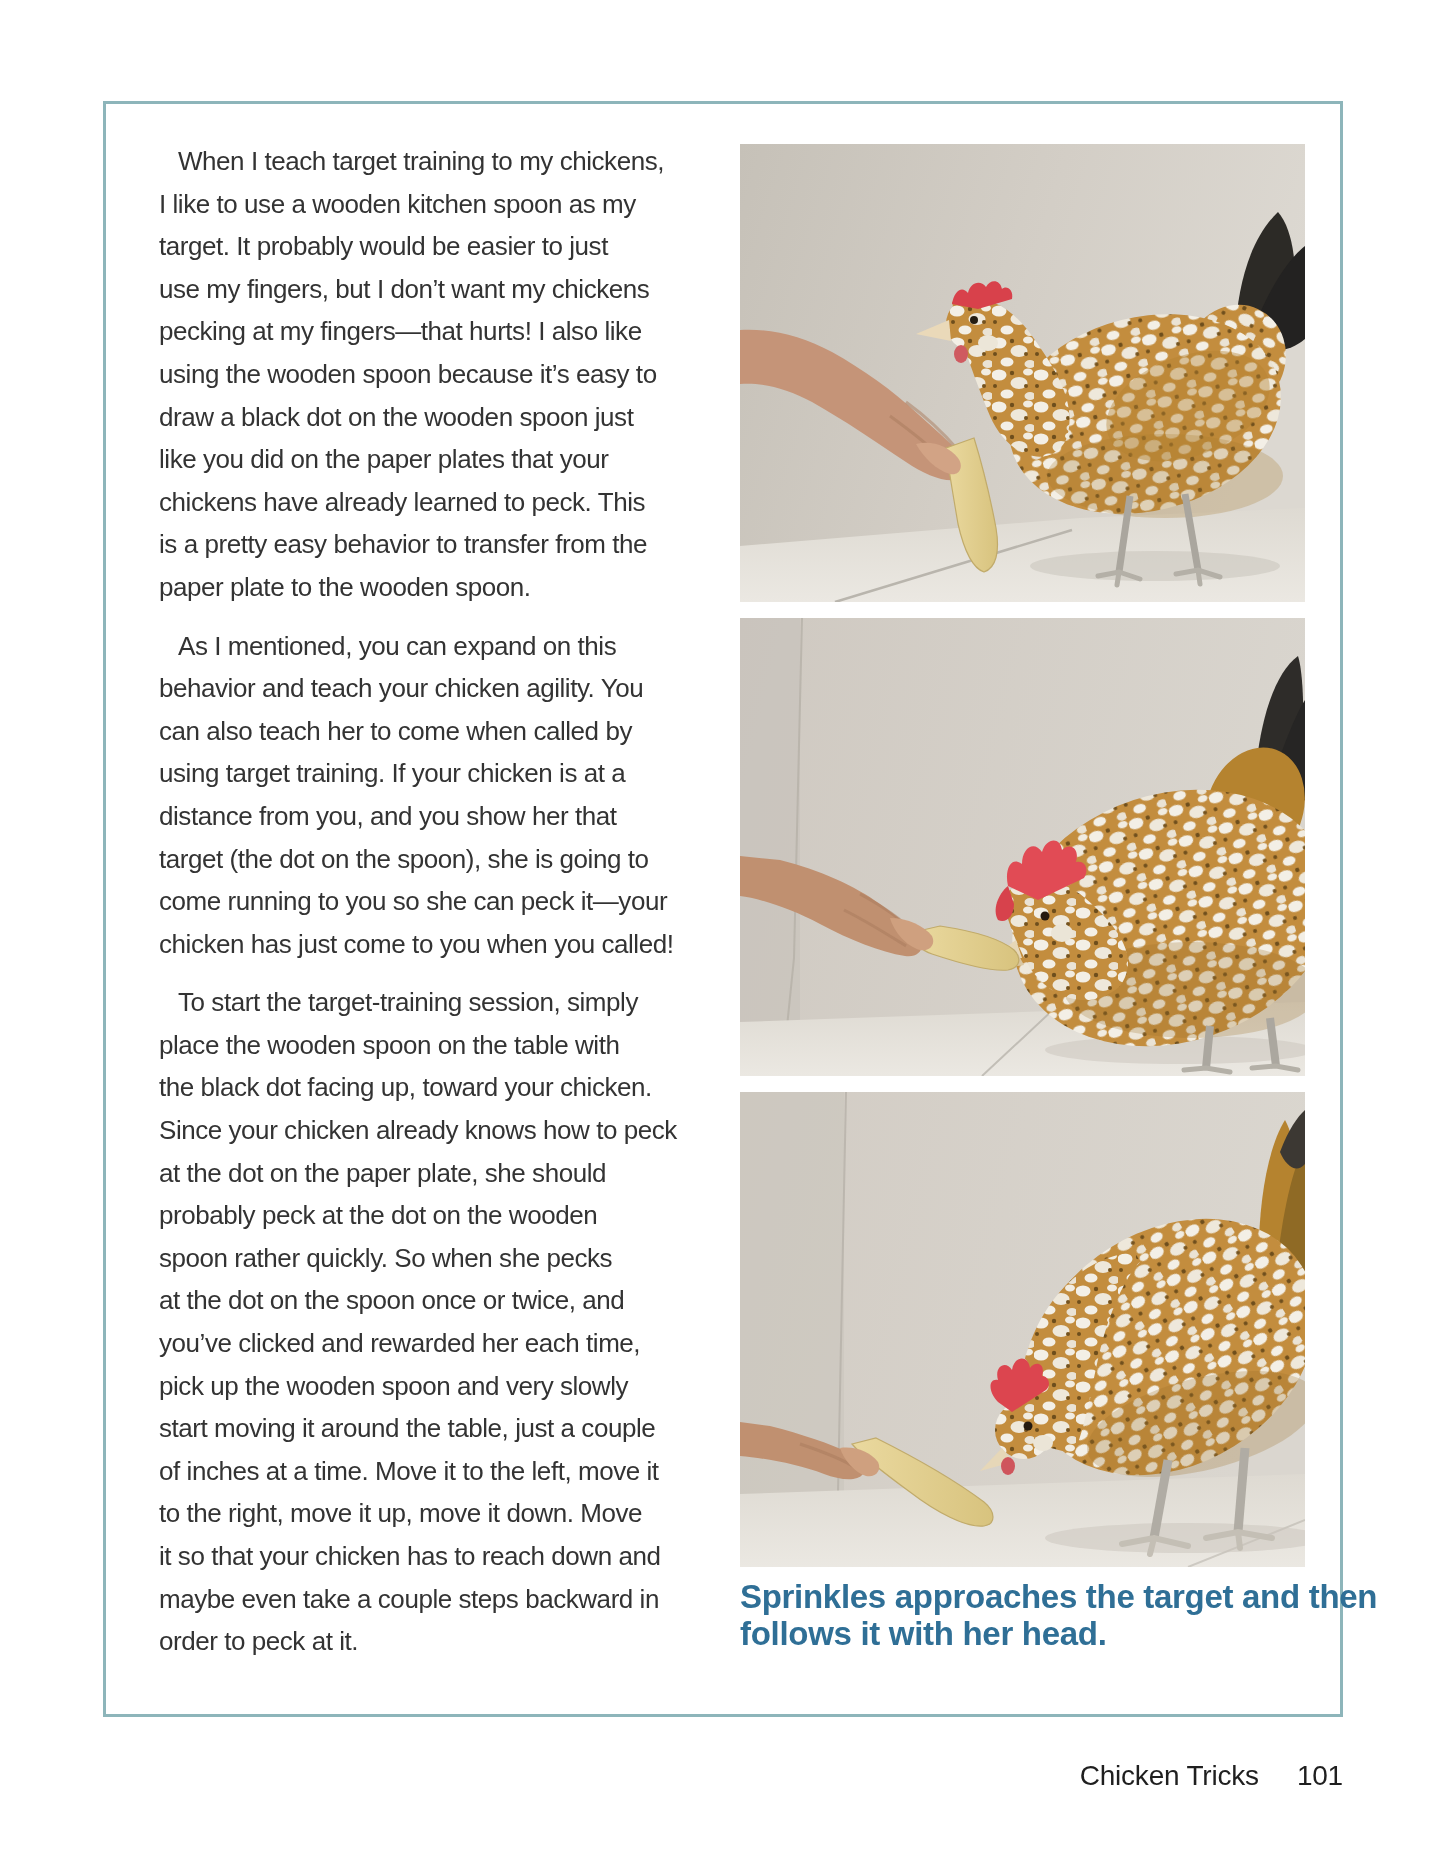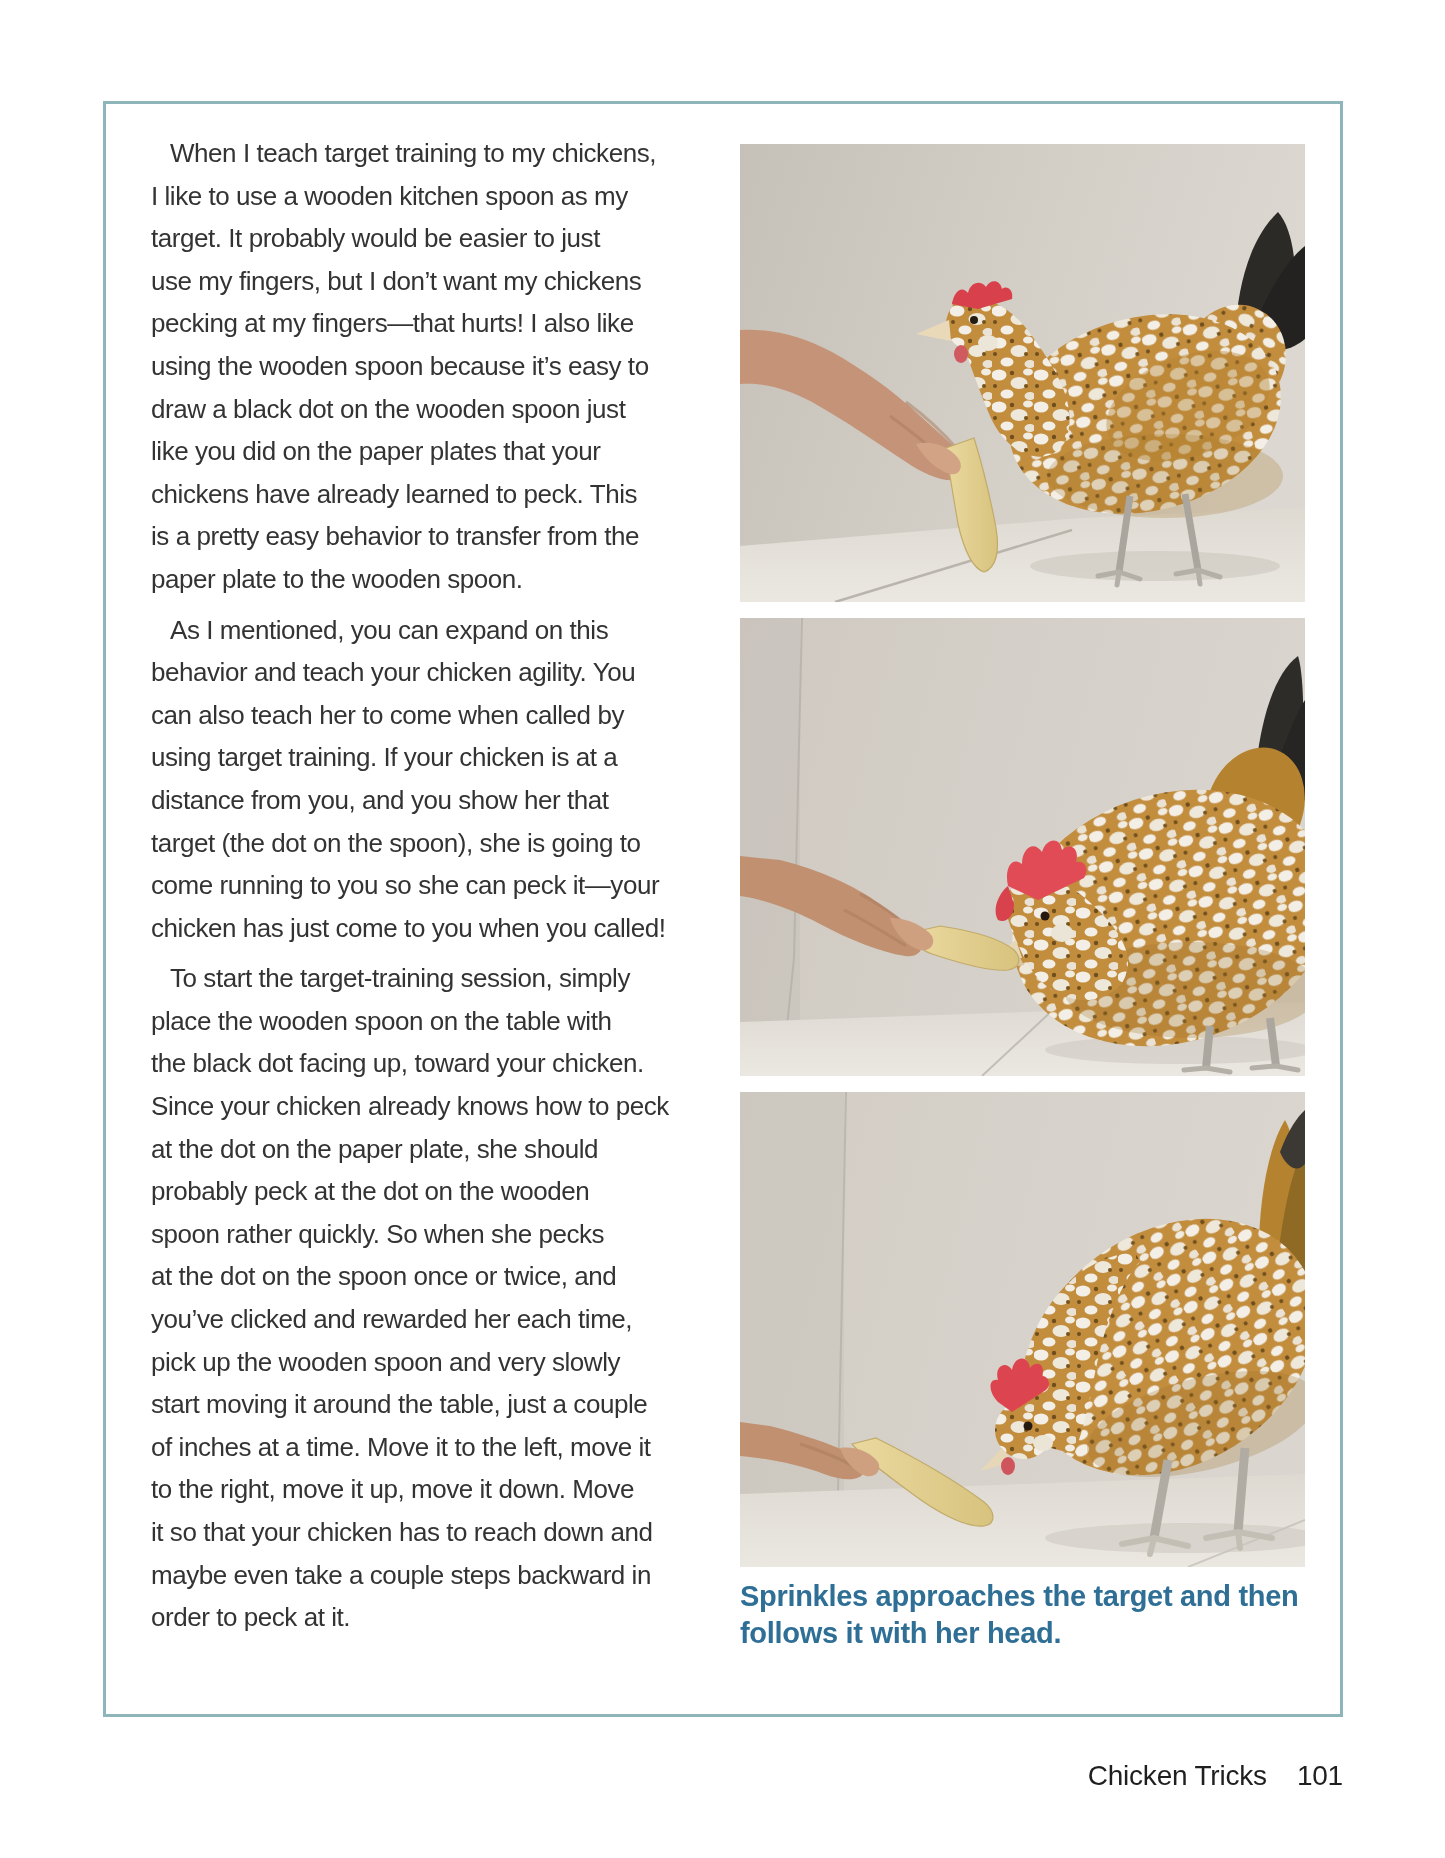--- a/index.html
+++ b/index.html
@@ -20,54 +20,54 @@
   .text-column {
     position: absolute;
     left: 143px; top: 124px;
     width: 600px;
     font-size: 26px;
     letter-spacing: -0.45px;
     line-height: 42.6px;
     color: #333333;
   }
   .para {
-    margin: 8px;
+    margin: 16px;
     white-space: pre;
     text-indent: 19px;
   }
   .photo {
     position: absolute;
     left: 740px;
     margin: 0;
     overflow: hidden;
   }
   .photo svg { display: block; width: 100%; height: 100%; }
   .photo-1 { top: 144px;  width: 565px; height: 458px; }
   .photo-2 { top: 618px;  width: 565px; height: 458px; }
   .photo-3 { top: 1092px; width: 565px; height: 475px; }
   .caption {
     position: absolute;
     left: 740px; top: 1578px;
     width: 580px;
-    font-size: 29px;
+    font-size: 33px;
     font-weight: bold;
     letter-spacing: -0.3px;
     line-height: 37px;
     color: #2f6f96;
     white-space: pre;
   }
   .footer {
     position: absolute;
     top: 1760px; right: 102px;
     font-size: 28px;
     letter-spacing: -0.2px;
     color: #1f1f1f;
     text-align: right;
   }
-  .footer .pageno { margin-left: 30px; }
+  .footer .pageno { margin-left: 38px; }
 </style>
 </head>
 <body>
 
 <svg width="0" height="0" style="position:absolute" aria-hidden="true">
   <defs>
     <pattern id="speckle" width="42" height="32" patternUnits="userSpaceOnUse">
       <rect width="42" height="32" fill="#c38d3e"></rect>
       <ellipse cx="7" cy="7" rx="7.5" ry="5.5" fill="#f3efe6"></ellipse>
       <ellipse cx="27" cy="15" rx="8.5" ry="6" fill="#eee8db"></ellipse>

